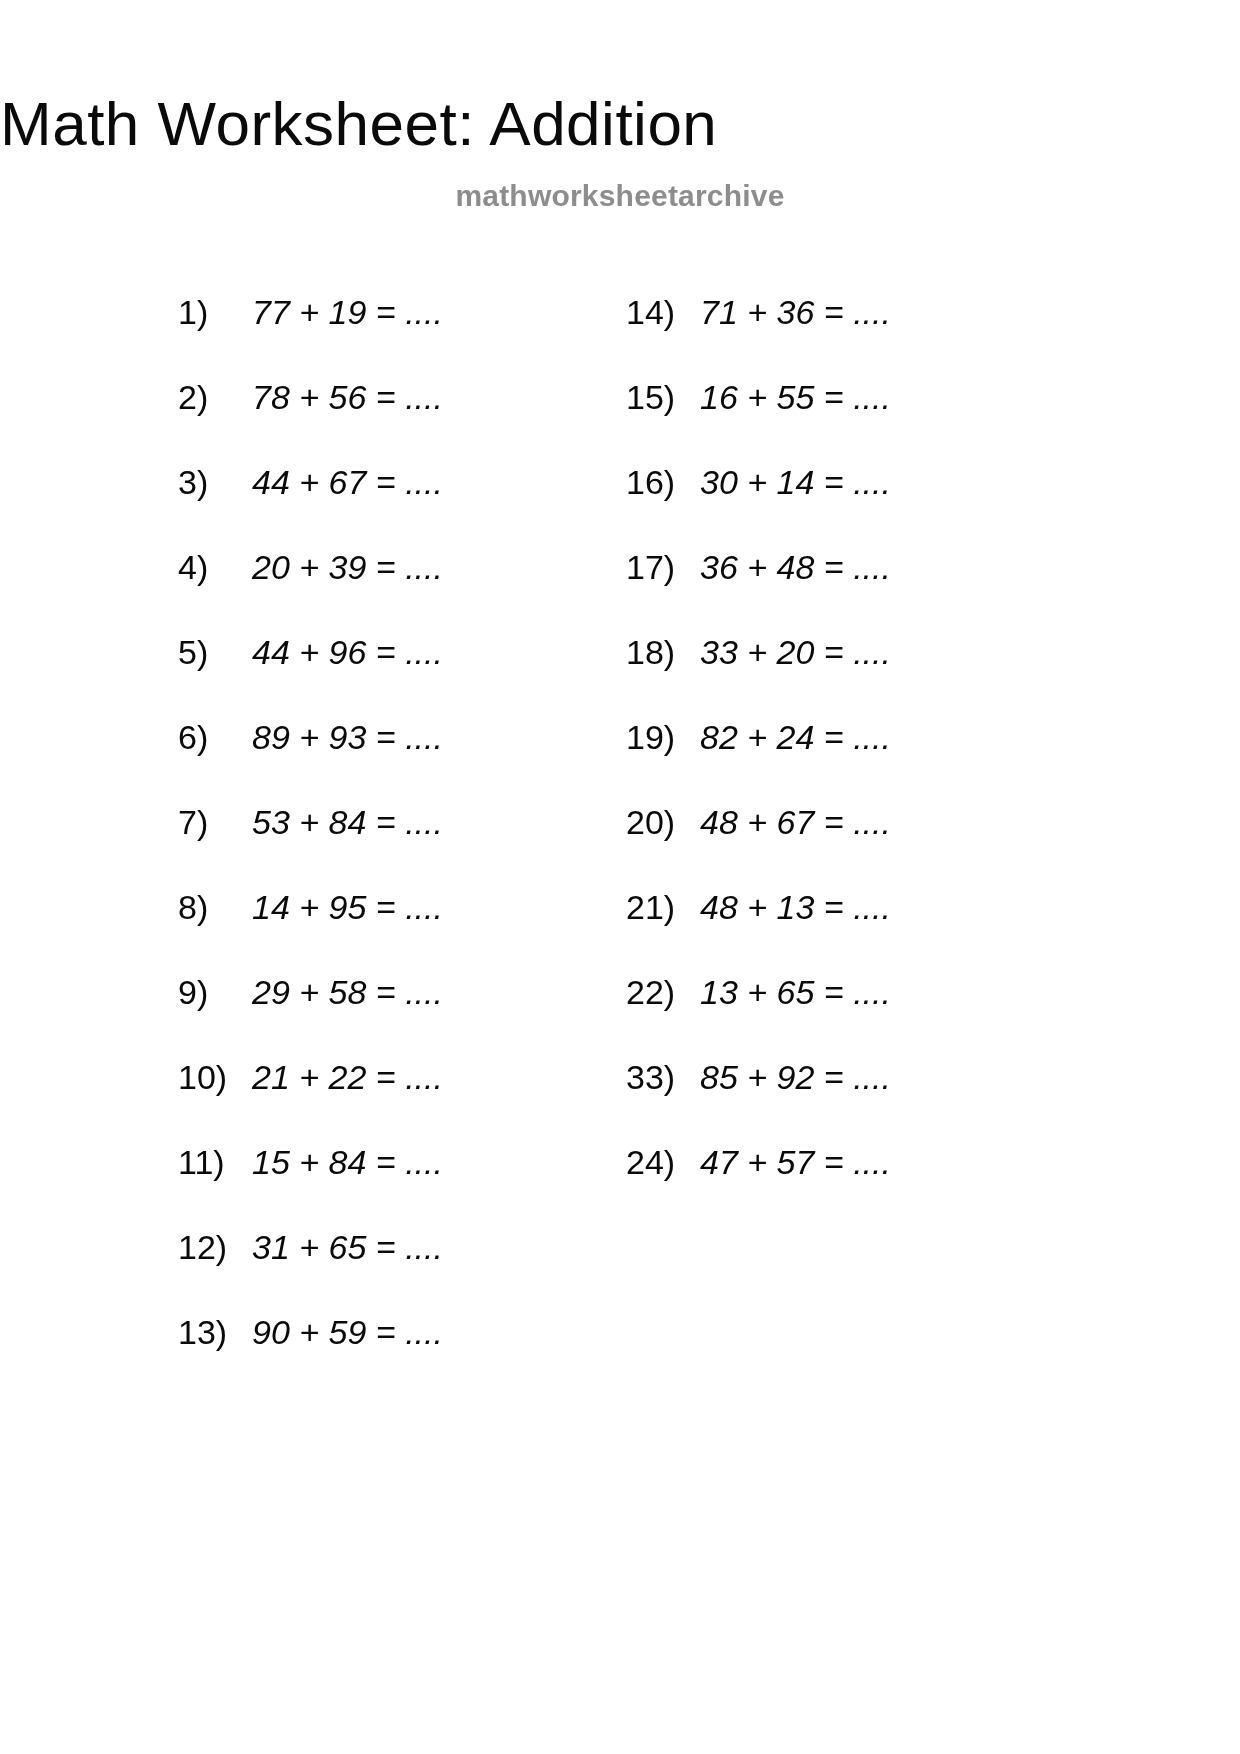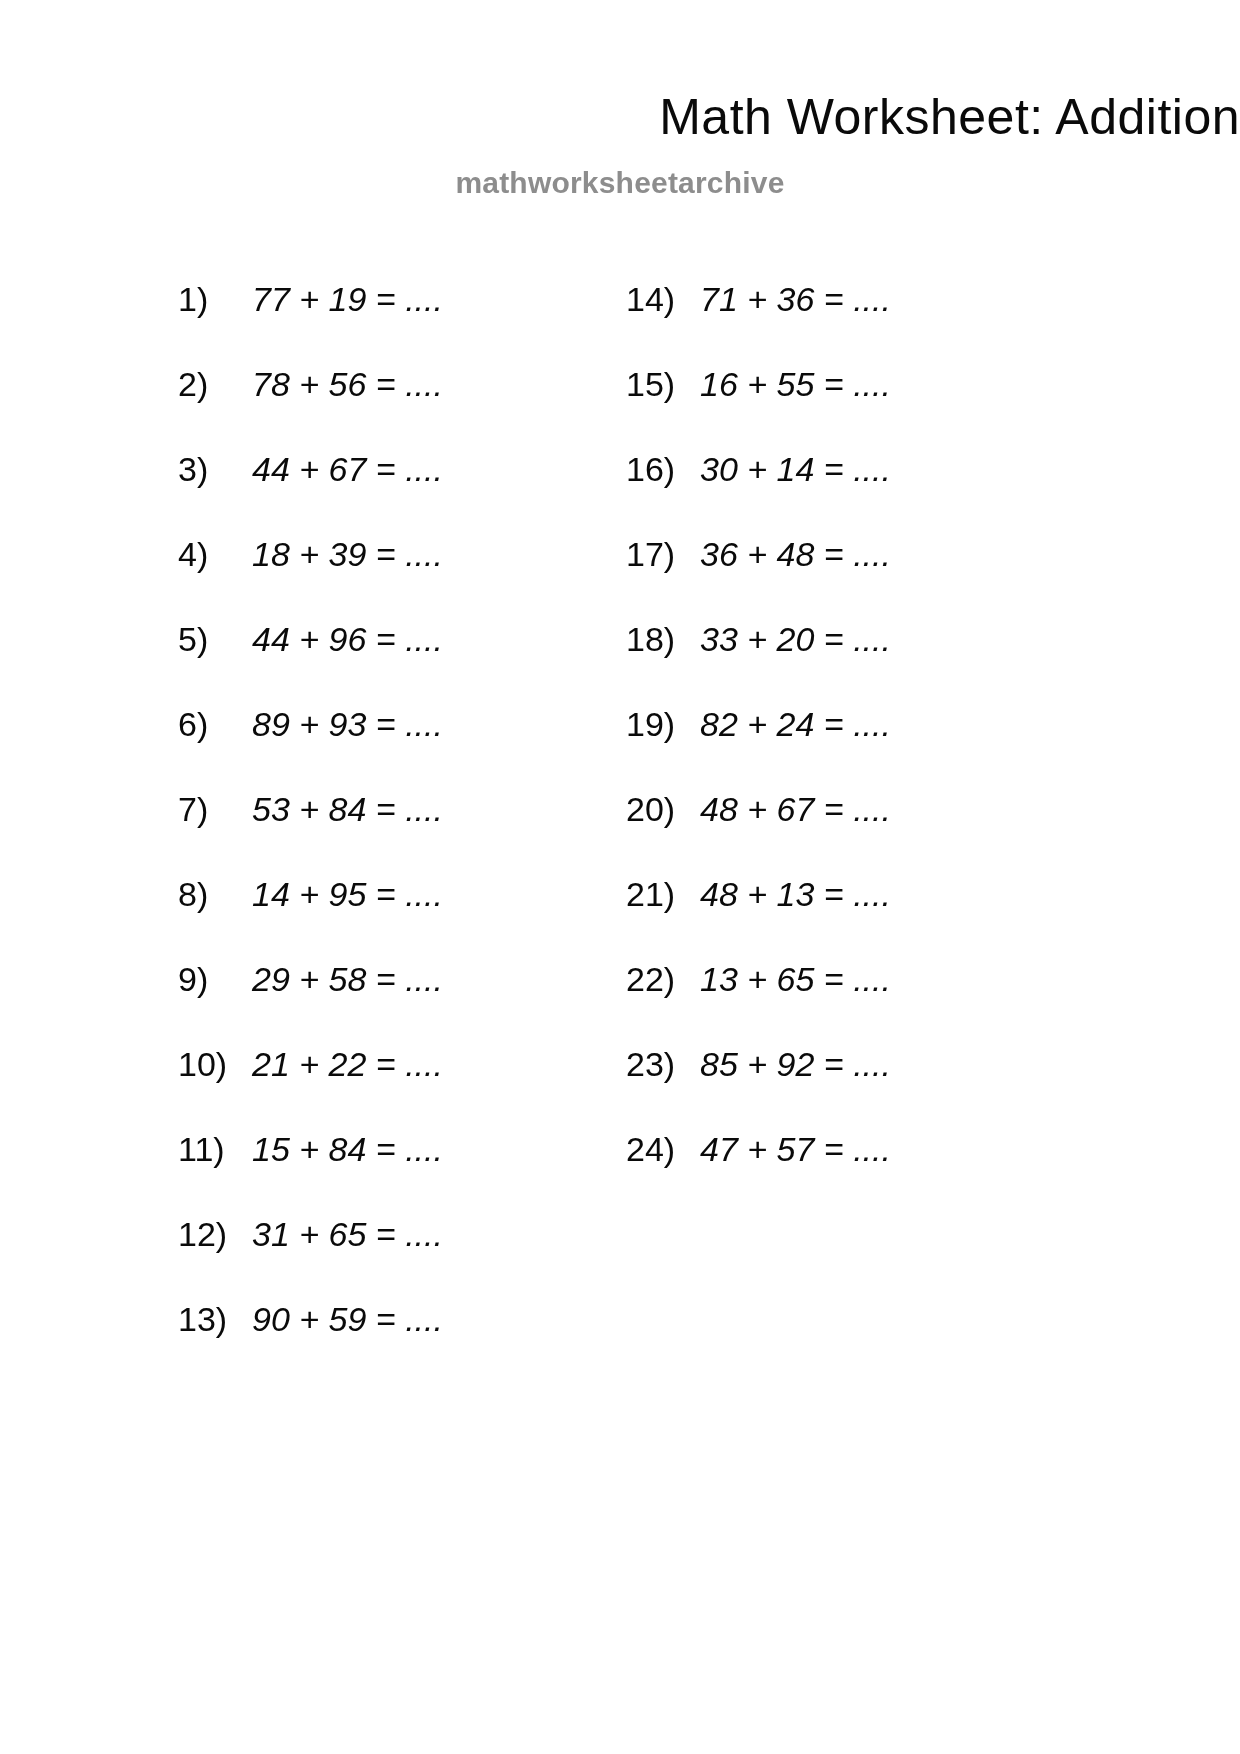--- a/index.html
+++ b/index.html
@@ -14,22 +14,22 @@
     color: #000000;
     overflow: hidden;
   }
   .page {
     position: relative;
     width: 1240px;
     height: 1754px;
     box-sizing: border-box;
   }
   .title {
-    text-align: right;
-    font-size: 50px;
+    text-align: left;
+    font-size: 62px;
     font-weight: normal;
     color: #0a0a0a;
     margin: 0;
     padding-top: 88px;
     letter-spacing: 0.5px;
   }
   .subtitle {
     text-align: center;
     font-size: 30px;
     color: #8d8d8d;
@@ -92,21 +92,21 @@
       <div class="problem">
         <span class="num">2)</span>
         <span class="expr">78 + 56 = ....</span>
       </div>
       <div class="problem">
         <span class="num">3)</span>
         <span class="expr">44 + 67 = ....</span>
       </div>
       <div class="problem">
         <span class="num">4)</span>
-        <span class="expr">18 + 39 = ....</span>
+        <span class="expr">20 + 39 = ....</span>
       </div>
       <div class="problem">
         <span class="num">5)</span>
         <span class="expr">44 + 96 = ....</span>
       </div>
       <div class="problem">
         <span class="num">6)</span>
         <span class="expr">89 + 93 = ....</span>
       </div>
       <div class="problem">
@@ -170,21 +170,21 @@
       </div>
       <div class="problem">
         <span class="num">21)</span>
         <span class="expr">48 + 13 = ....</span>
       </div>
       <div class="problem">
         <span class="num">22)</span>
         <span class="expr">13 + 65 = ....</span>
       </div>
       <div class="problem">
-        <span class="num">23)</span>
+        <span class="num">33)</span>
         <span class="expr">85 + 92 = ....</span>
       </div>
       <div class="problem">
         <span class="num">24)</span>
         <span class="expr">47 + 57 = ....</span>
       </div>
     </div>
 
   </div>
 </div>

